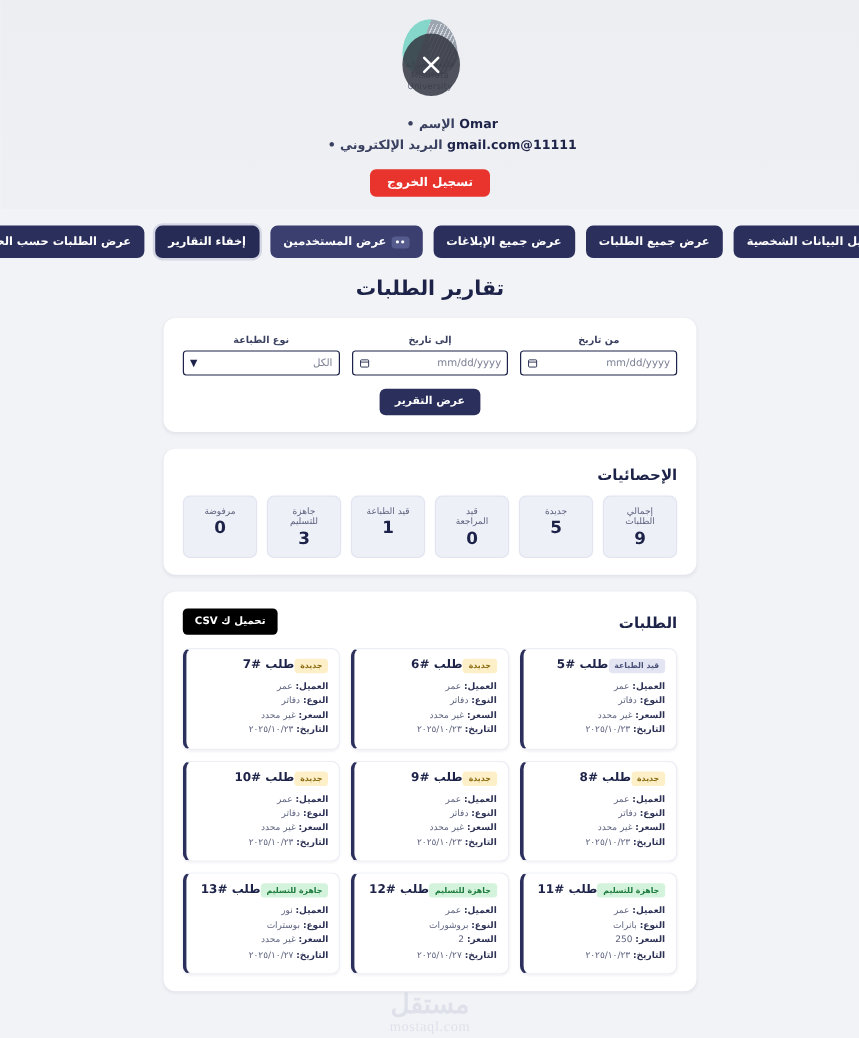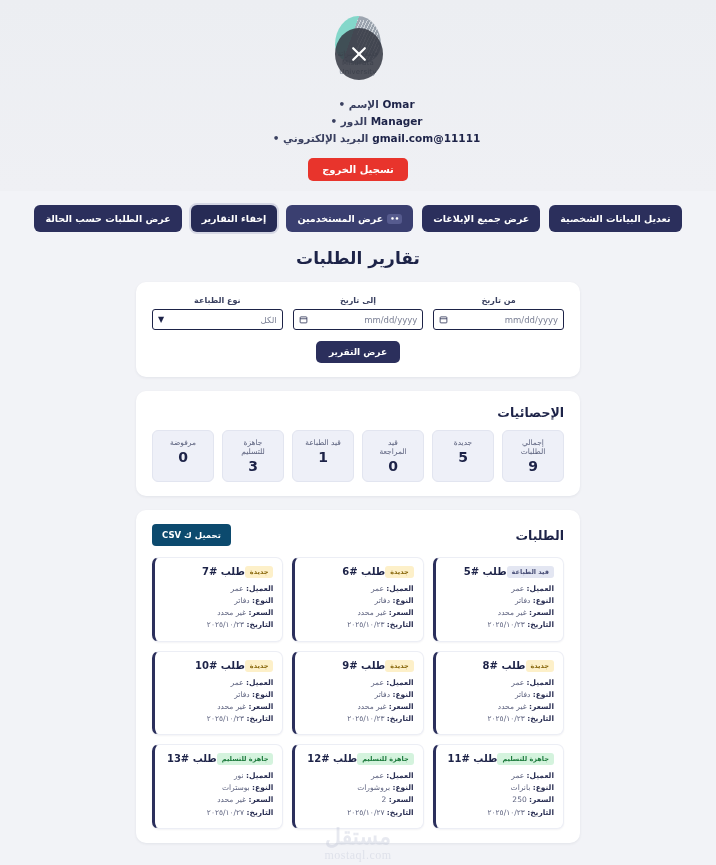--- a/index.html
+++ b/index.html
@@ -195,21 +195,21 @@
   .stat-value { font-size: 14px; font-weight: 700; color: #1d2348; }
 
   
   .orders-head {
     display: flex;
     justify-content: space-between;
     align-items: center;
     margin-bottom: 11px;
   }
   .csv-btn {
-    background: #0c4a6e;
+    background: #000000;
     color: #fff;
     border: none;
     border-radius: 4px;
     font-size: 8.5px;
     font-weight: 700;
     padding: 6px 10px;
     cursor: pointer;
     font-family: inherit;
   }
   .orders-grid {
@@ -280,34 +280,33 @@
         <line x1="19" y1="5" x2="5" y2="19"></line>
       </svg>
     </div>
   </div>
 
   <div class="info-line">
     <span class="val">Omar</span>
     <span>الإسم •</span>
   </div>
   <div class="info-line">
-    <span class="val">Manager</span>
-    <span>الدور •</span>
-  </div>
-  <div class="info-line">
     <span class="val">11111@gmail.com</span>
     <span>البريد الإلكتروني •</span>
   </div>
 
   <button class="logout-btn">تسجيل الخروج</button>
 </div>
 
 <div class="navbar" id="navbar">
     <button class="nav-btn">
       <span>تعديل البيانات الشخصية</span>
+    </button>
+    <button class="nav-btn">
+      <span>عرض جميع الطلبات</span>
     </button>
     <button class="nav-btn">
       <span>عرض جميع الإبلاغات</span>
     </button>
     <button class="nav-btn lighter">
       <span class="badge-dot">••</span>
       <span>عرض المستخدمين</span>
     </button>
     <button class="nav-btn active">
       <span>إخفاء التقارير</span>

